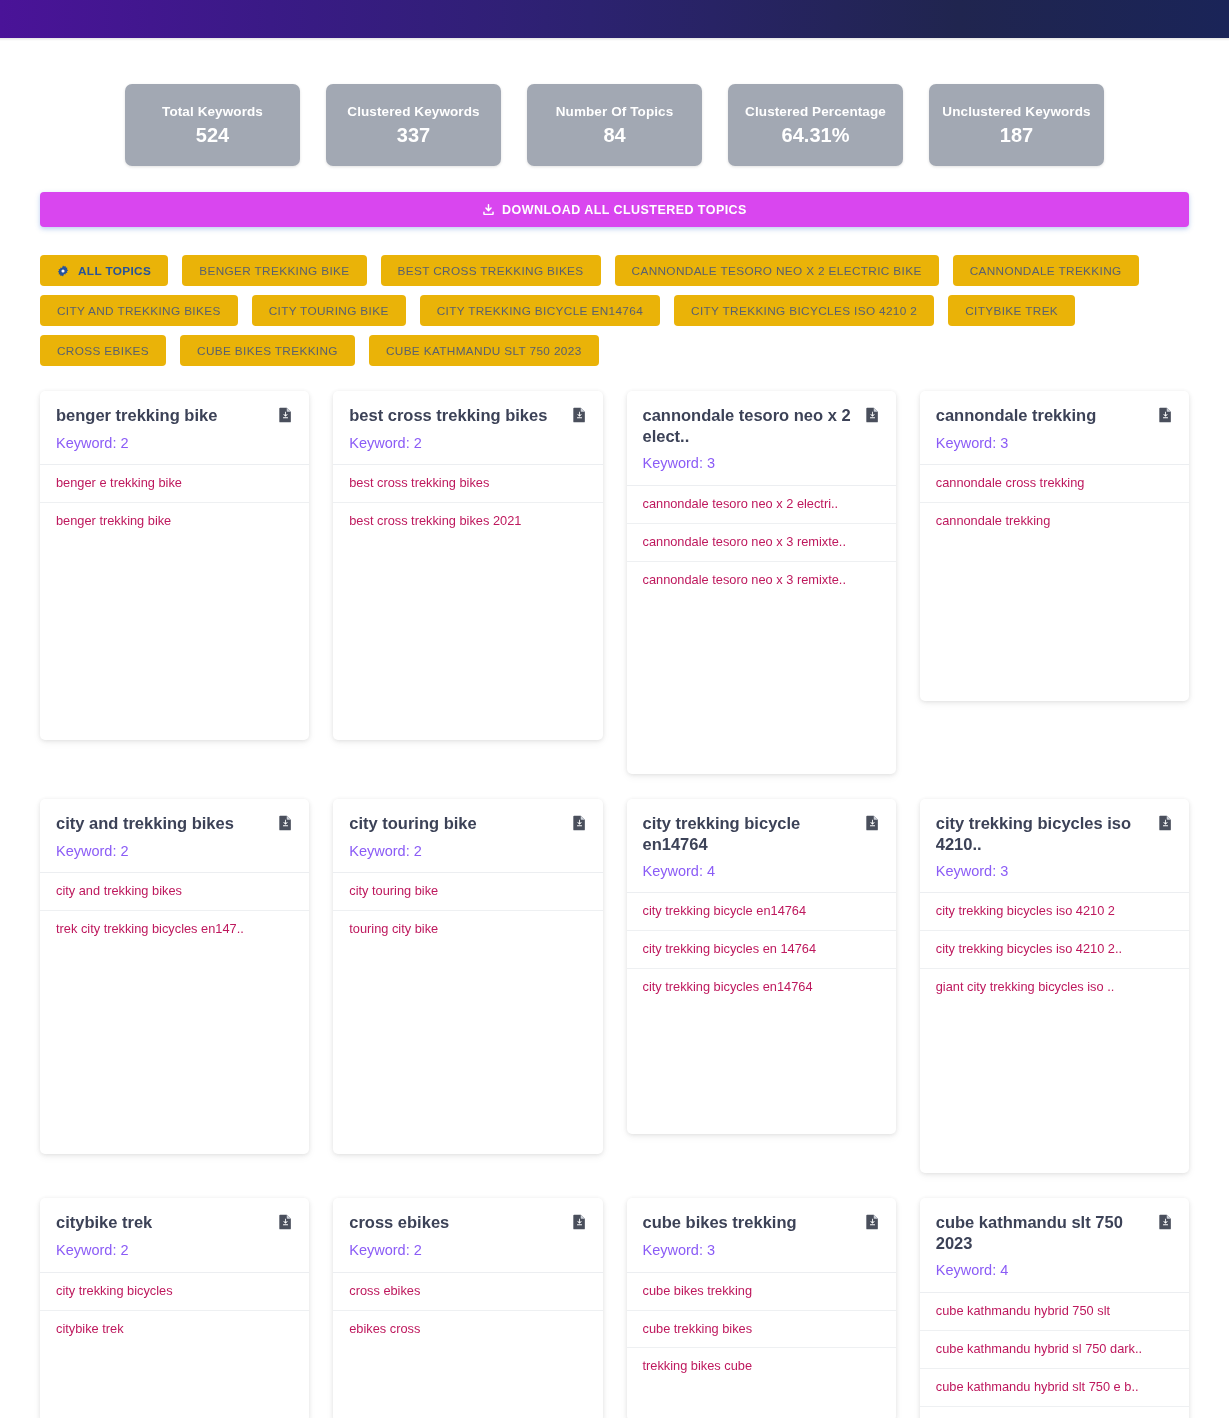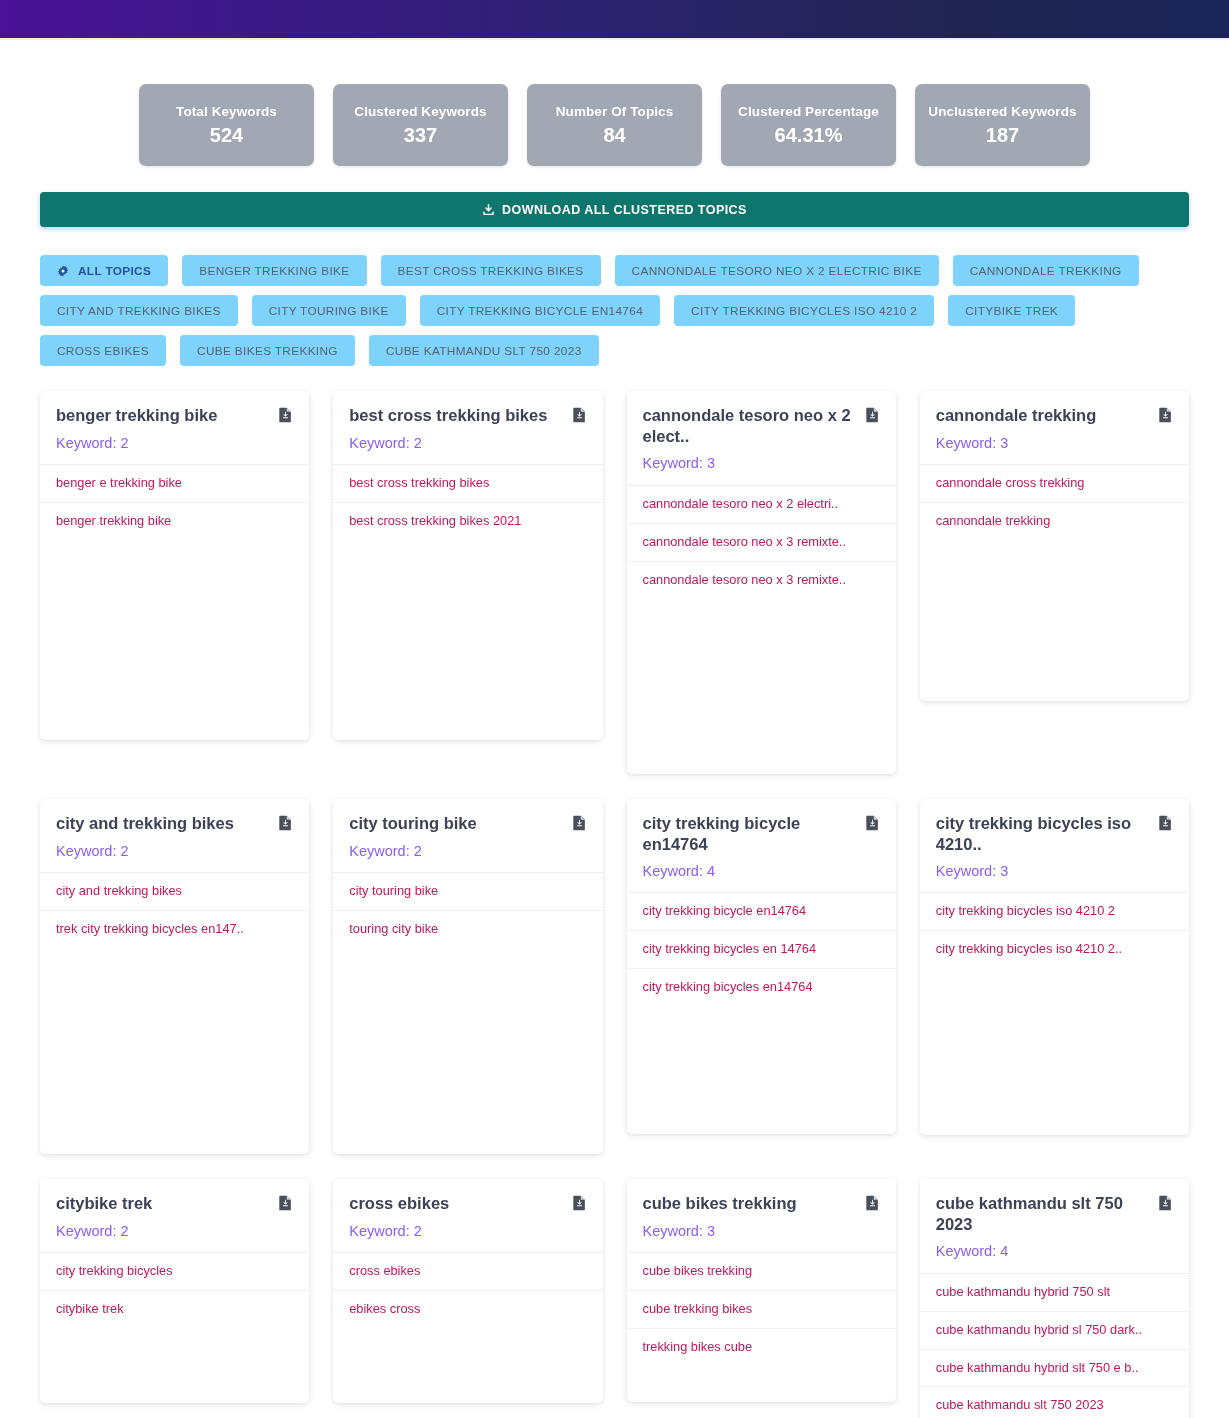--- a/index.html
+++ b/index.html
@@ -29,21 +29,21 @@
   
   .page {
     width: 1229px;
     padding: 0 40px;
   }
 
   
   .stats-row {
     display: flex;
     justify-content: center;
-    gap: 19px;
+    gap: 26px;
     padding-top: 43px;
   }
   .stat-card {
     width: 175px;
     height: 82px;
     background: #a2a8b3;
     border-radius: 7px;
     display: flex;
     flex-direction: column;
     align-items: center;
@@ -69,21 +69,21 @@
 
   
   .download-all-wrap { padding-top: 26px; }
   .download-all-btn {
     display: flex;
     align-items: center;
     justify-content: center;
     gap: 7px;
     width: 100%;
     height: 35px;
-    background: #0f766e;
+    background: #d946ef;
     border: none;
     border-radius: 4px;
     color: #ffffff;
     font-family: "Liberation Sans", sans-serif;
     font-size: 12.5px;
     font-weight: 700;
     letter-spacing: 0.45px;
     cursor: pointer;
     box-shadow: 0 2px 5px rgba(59,118,209,0.35);
   }
@@ -96,21 +96,21 @@
     gap: 9px 14px;
     padding-top: 28px;
     padding-bottom: 8px;
   }
   .chip {
     height: 31px;
     display: inline-flex;
     align-items: center;
     gap: 9px;
     padding: 0 17px;
-    background: #7dd3fc;
+    background: #eab308;
     border: none;
     border-radius: 4px;
     color: #5a616e;
     font-family: "Liberation Sans", sans-serif;
     font-size: 11.8px;
     font-weight: 500;
     letter-spacing: 0.35px;
     white-space: nowrap;
     cursor: pointer;
   }
@@ -414,20 +414,21 @@
                 <path fill="#cfd3da" d="M9.3 0.7l4.4 4.4H9.8a.5.5 0 0 1-.5-.5V0.7z"></path>
                 <path fill="#ffffff" d="M7.55 5.0h.9v3.6l1.25-1.25.65.65L8 10.35 5.65 8l.65-.65L7.55 8.6V5.0z"></path>
                 <rect fill="#ffffff" x="5.3" y="11.0" width="5.4" height="0.95" rx="0.3"></rect>
               </svg></span>
           </div>
           <div class="card-keyword">Keyword: 3</div>
         </div>
         <ul class="kw-list">
           <li class="kw-item">city trekking bicycles iso 4210 2</li>
           <li class="kw-item">city trekking bicycles iso 4210 2..</li>
+          <li class="kw-item">giant city trekking bicycles iso ..</li>
         </ul>
         <div class="card-filler" style="height:167px"></div>
       </div>
       <div class="topic-card">
         <div class="card-head">
           <div class="card-head-top">
             <h3 class="card-title">citybike trek</h3>
             <span class="card-dl-icon"><svg width="15" height="16" viewBox="0 0 16 17" aria-hidden="true">
                 <path fill="#4a4f5c" d="M2.3 0.7h7.0l4.4 4.4v10.2a.9.9 0 0 1-.9.9H2.3a.9.9 0 0 1-.9-.9V1.6a.9.9 0 0 1 .9-.9z"></path>
                 <path fill="#cfd3da" d="M9.3 0.7l4.4 4.4H9.8a.5.5 0 0 1-.5-.5V0.7z"></path>

